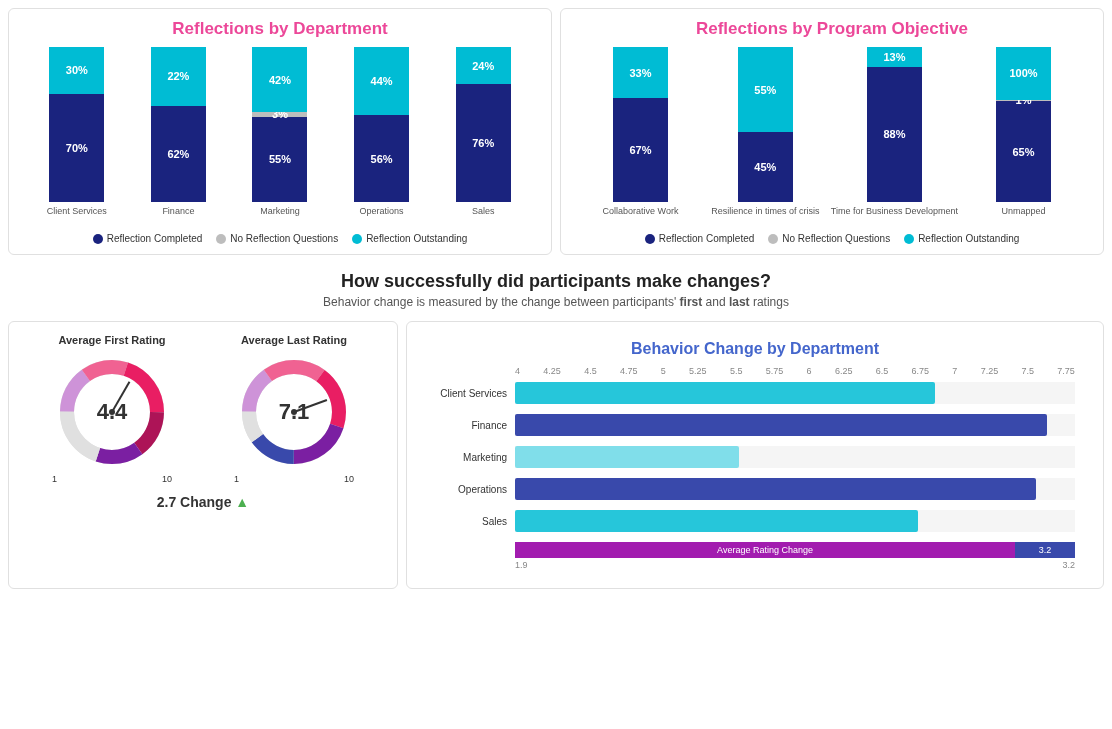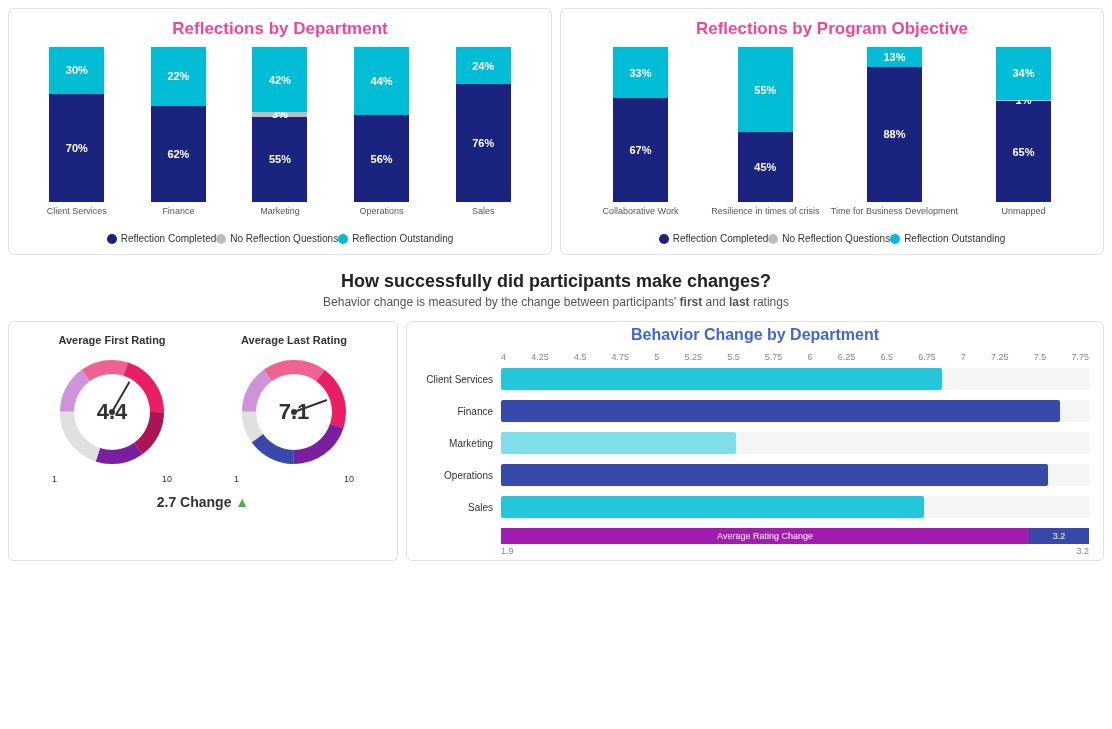--- a/index.html
+++ b/index.html
@@ -17,21 +17,21 @@
     .bar-group { display: flex; flex-direction: column; align-items: center; flex: 1; height: 100%; }
     .bar-stack { display: flex; flex-direction: column; width: 55px; height: 155px; position: relative; }
     .bar-segment { display: flex; align-items: center; justify-content: center; font-size: 11px; font-weight: bold; color: #fff; position: relative; }
     .bar-label { font-size: 9px; color: #555; margin-top: 4px; text-align: center; white-space: nowrap; }
 
     .seg-blue { background: #1a237e; }
     .seg-teal { background: #00bcd4; }
     .seg-gray { background: #bdbdbd; }
 
     
-    .legend { display: flex; justify-content: center; margin-top: 6px; font-size: 10px; color: #333; align-items: center; flex-wrap: wrap; }
+    .legend { display: flex; gap: 14px; justify-content: center; margin-top: 6px; font-size: 10px; color: #333; align-items: center; flex-wrap: wrap; }
     .legend-item { display: flex; align-items: center; gap: 4px; }
     .legend-dot { width: 10px; height: 10px; border-radius: 50%; }
 
     
     .mid-section { text-align: center; padding: 6px 0 2px; }
     .mid-title { font-size: 18px; font-weight: bold; color: #222; }
     .mid-subtitle { font-size: 12px; color: #555; margin-top: 3px; }
     .mid-subtitle b { font-weight: bold; }
 
     
@@ -45,21 +45,21 @@
     
     .donut-wrapper { position: relative; width: 120px; height: 120px; }
     .donut-wrapper svg { width: 120px; height: 120px; }
     .donut-value { position: absolute; top: 50%; left: 50%; transform: translate(-50%, -50%); font-size: 22px; font-weight: bold; color: #333; }
     .gauge-ticks { display: flex; justify-content: space-between; width: 120px; font-size: 9px; color: #333; margin-top: 2px; }
 
     .change-row { text-align: center; margin-top: 10px; font-size: 14px; font-weight: bold; color: #333; }
     .change-arrow { color: #4caf50; font-size: 14px; }
 
     
-    .bar-dept-panel { background: #fff; border: 1px solid #e0e0e0; border-radius: 6px; padding: 4px; flex: 1; }
+    .bar-dept-panel { background: #fff; border: 1px solid #e0e0e0; border-radius: 6px; padding: 18px; flex: 1; }
     .bar-dept-title { text-align: center; font-size: 16px; font-weight: bold; color: #4466cc; margin-bottom: 8px; }
 
     .h-bar-chart { padding: 0 10px; }
   </style>
 </head>
 <body>
 
 <div class="dashboard">
 
   <div class="top-row">
@@ -141,21 +141,21 @@
             <div class="bar-stack" style="width: 55px; height: 155px; display: flex; flex-direction: column-reverse;">
               <div class="bar-segment seg-blue" style="height: 136.4px; background: rgb(26, 35, 126); display: flex; align-items: center; justify-content: center; font-size: 11px; font-weight: bold; color: rgb(255, 255, 255);">88%</div>
               <div class="bar-segment seg-teal" style="height: 20.15px; background: rgb(0, 188, 212); display: flex; align-items: center; justify-content: center; font-size: 11px; font-weight: bold; color: rgb(255, 255, 255);">13%</div>
             </div>
             <div class="bar-label">Time for Business Development</div>
           </div>
           <div class="bar-group">
             <div class="bar-stack" style="width: 55px; height: 155px; display: flex; flex-direction: column-reverse;">
               <div class="bar-segment seg-blue" style="height: 101px; background: rgb(26, 35, 126); display: flex; align-items: center; justify-content: center; font-size: 11px; font-weight: bold; color: rgb(255, 255, 255); text-align: right;">65%</div>
               <div class="bar-segment seg-gray" style="height: 1.55px; background: rgb(189, 189, 189); display: flex; align-items: center; justify-content: center; font-size: 11px; font-weight: bold; color: rgb(255, 255, 255);">1%</div>
-              <div class="bar-segment seg-teal" style="height: 52.7px; background: rgb(0, 188, 212); display: flex; align-items: center; justify-content: center; font-size: 11px; font-weight: bold; color: rgb(255, 255, 255);">34%</div>
+              <div class="bar-segment seg-teal" style="height: 52.7px; background: rgb(0, 188, 212); display: flex; align-items: center; justify-content: center; font-size: 11px; font-weight: bold; color: rgb(255, 255, 255);">100%</div>
             </div>
             <div class="bar-label">Unmapped</div>
           </div>
         </div>
       <div class="legend" id="prog-legend">
           <div class="legend-item">
             <div class="legend-dot" style="background: rgb(26, 35, 126);"></div>
             <span>Reflection Completed</span>
           </div>
           <div class="legend-item">

